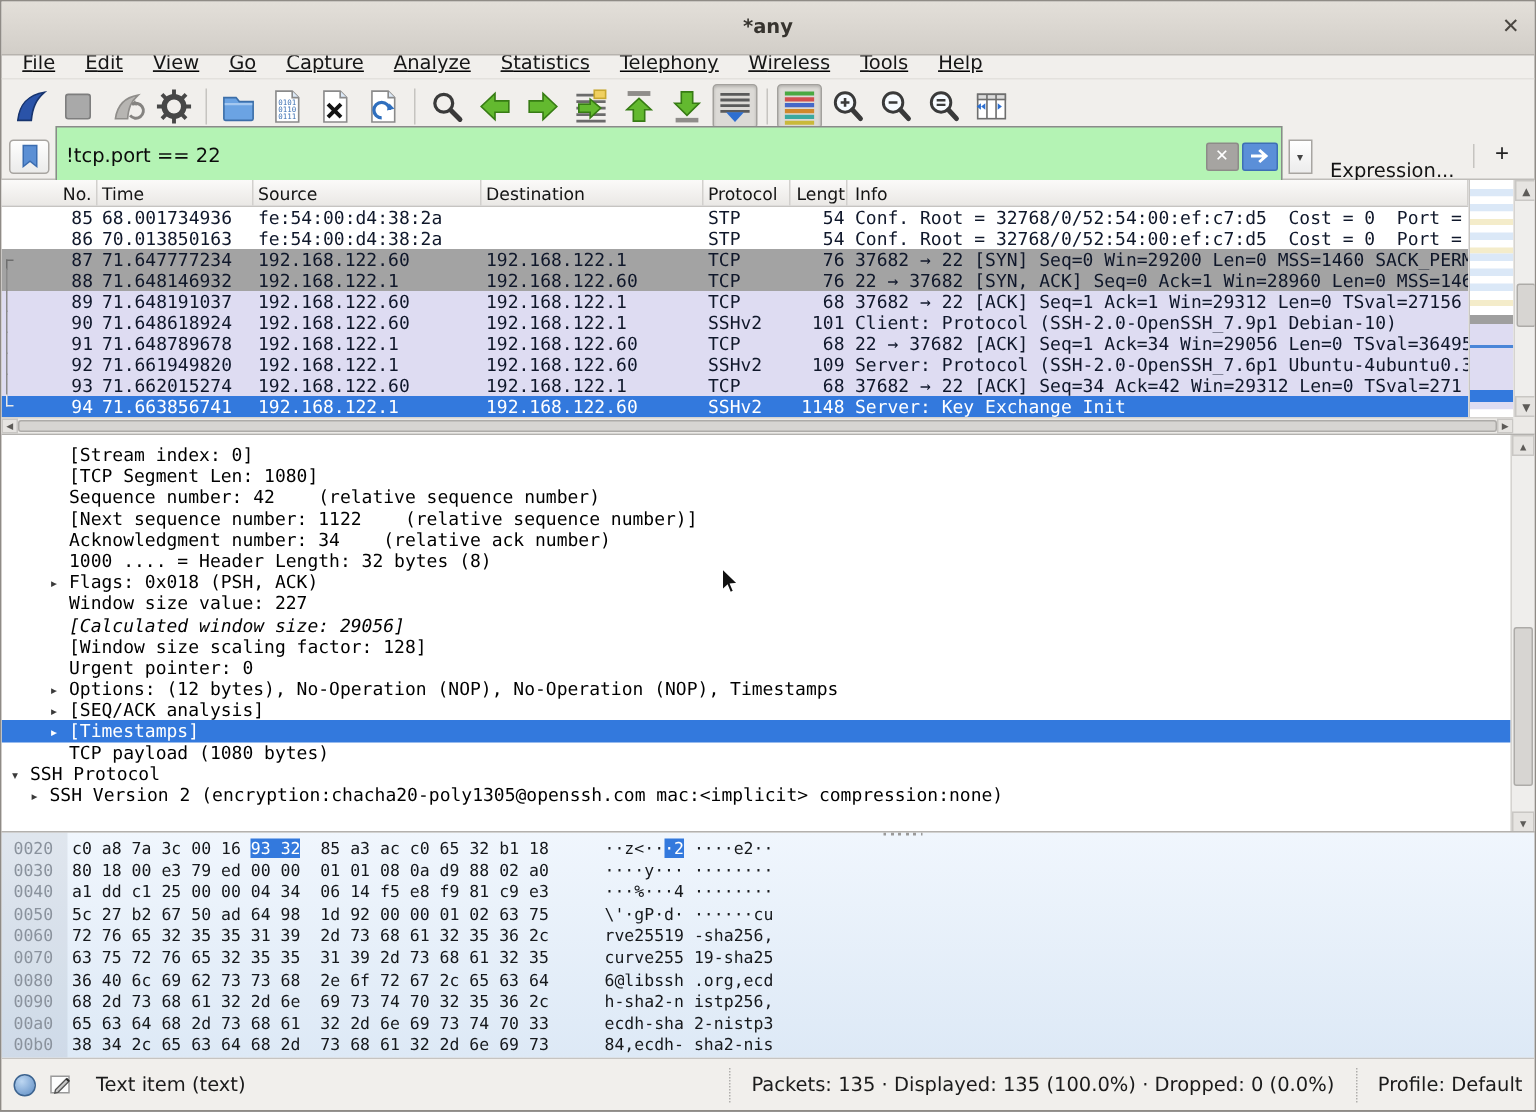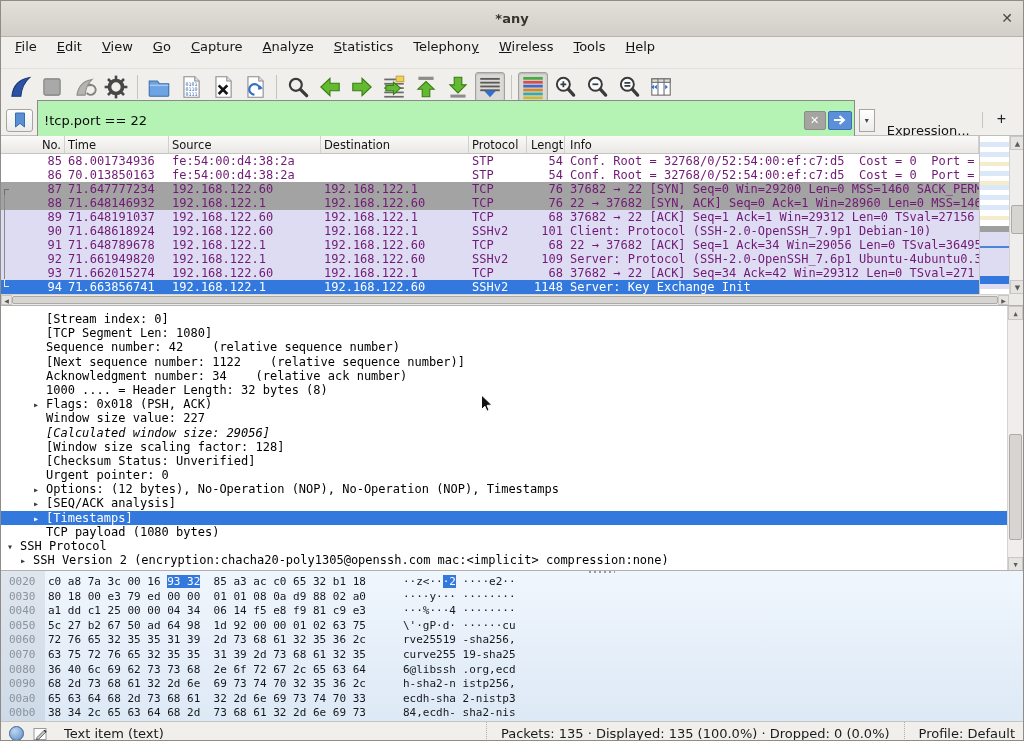--- a/index.html
+++ b/index.html
@@ -4,21 +4,21 @@
 <style>
   html,body{margin:0;padding:0;background:#555;}
   *{box-sizing:border-box;}
   .win{position:relative;width:1024px;height:741px;border:1px solid #8f8b86;background:#f1efec;
        font-family:"DejaVu Sans","Liberation Sans",sans-serif;display:flex;flex-direction:column;overflow:hidden;}
   
   .titlebar{height:36px;background:linear-gradient(#e3dfd9,#d2cec8);border-bottom:1px solid #b7b3ae;position:relative;flex:none;}
   .title{position:absolute;left:0;right:0;top:10px;text-align:center;font-size:13px;font-weight:bold;color:#37342f;}
   .closebtn{position:absolute;right:10px;top:9px;font-size:14px;color:#4a4641;cursor:default;}
   
-  .menubar{height:32px;display:flex;align-items:flex-start;padding-left:4px;flex:none;border-bottom:1px solid #e3e1dd;}
+  .menubar{height:16px;display:flex;align-items:flex-end;padding-left:4px;flex:none;border-bottom:1px solid #e3e1dd;text-decoration:underline;}
   .menu-item{font-size:13px;color:#161616;padding:2px 10px;}
   
   .toolbar{height:36px;display:flex;align-items:center;padding-left:3px;flex:none;}
   .tb{width:30px;height:30px;display:flex;align-items:center;justify-content:center;background:none;border:1px solid transparent;padding:0;margin:0 1px;}
   .tb.pressed{background:#dcdad6;border:1px solid #a3a19d;border-radius:3px;box-shadow:inset 0 1px 2px rgba(0,0,0,.18);}
   .tbsep{width:1px;height:24px;background:#c6c4c0;margin:0 5px;flex:none;}
   
   .filterbar{height:31px;border-bottom:1px solid #bfbdb9;display:flex;align-items:center;padding:0 5px;gap:4px;flex:none;}
   .fb-bookmark{width:27px;height:23px;border:1px solid #a8a5a1;border-radius:3px;background:linear-gradient(#fefefe,#ebebea);display:flex;align-items:center;justify-content:center;padding:0;}
   .fb-field{flex:1;height:41px;background:#b4f3b4;border:1px solid #8a8a8a;display:flex;align-items:center;padding-right:2px;}
@@ -27,21 +27,21 @@
   .fb-apply{width:24px;height:19px;background:#5b8fd8;border:1px solid #3e6fb5;border-radius:2px;display:flex;align-items:center;justify-content:center;padding:0;}
   .fb-caret{width:16px;height:23px;background:linear-gradient(#fff,#ececec);border:1px solid #a8a5a1;font-size:8px;color:#444;padding:0;}
   .fb-expression{font-size:13px;color:#141414;padding:0 8px;margin-top:21px;}
   .fb-sep{width:1px;height:16px;background:#c6c4c0;}
   .fb-add{font-size:16px;color:#222;background:none;border:none;padding:0 12px 2px 10px;}
   
   .plist{height:169px;position:relative;flex:none;background:#fff;}
   .pl-header{height:18px;width:978px;display:flex;background:linear-gradient(#fbfaf9,#eae8e5);border-bottom:1px solid #c6c4c1;font-size:11.5px;color:#141414;}
   .hcell{border-right:1px solid #d2d0cd;padding:2px 0 0 4px;overflow:hidden;white-space:pre;flex:none;}
   .pl-rows{width:978px;height:140px;overflow:hidden;font-family:"DejaVu Sans Mono","Liberation Mono",monospace;font-size:12px;}
-  .prow{height:14px;line-height:14px;display:flex;white-space:pre;position:relative;color:#701a75;}
+  .prow{height:14px;line-height:14px;display:flex;white-space:pre;position:relative;color:#0f172a;}
   .pcell{overflow:hidden;flex:none;}
   .c-no{width:64px;text-align:right;padding-right:3px;}
   .c-time{width:104px;padding-left:3px;}
   .c-src{width:152px;padding-left:3px;}
   .c-dst{width:148px;padding-left:3px;}
   .c-proto{width:58px;padding-left:3px;}
   .c-len{width:38px;text-align:right;padding-right:2px;}
   .c-info{flex:1 1 auto;padding-left:5px;}
   .r-stp{background:#fff;}
   .r-syn{background:#a3a3a3;}
@@ -368,21 +368,20 @@
         <div class="d-line" style="padding-left: 32px;"><span class="d-arrow"> </span><span>[Stream index: 0]</span></div>
         <div class="d-line" style="padding-left: 32px;"><span class="d-arrow"> </span><span>[TCP Segment Len: 1080]</span></div>
         <div class="d-line" style="padding-left: 32px;"><span class="d-arrow"> </span><span>Sequence number: 42    (relative sequence number)</span></div>
         <div class="d-line" style="padding-left: 32px;"><span class="d-arrow"> </span><span>[Next sequence number: 1122    (relative sequence number)]</span></div>
         <div class="d-line" style="padding-left: 32px;"><span class="d-arrow"> </span><span>Acknowledgment number: 34    (relative ack number)</span></div>
         <div class="d-line" style="padding-left: 32px;"><span class="d-arrow"> </span><span>1000 .... = Header Length: 32 bytes (8)</span></div>
         <div class="d-line" style="padding-left: 32px;"><span class="d-arrow">▸</span><span>Flags: 0x018 (PSH, ACK)</span></div>
         <div class="d-line" style="padding-left: 32px;"><span class="d-arrow"> </span><span>Window size value: 227</span></div>
         <div class="d-line" style="padding-left: 32px; font-style: italic;"><span class="d-arrow"> </span><span>[Calculated window size: 29056]</span></div>
         <div class="d-line" style="padding-left: 32px;"><span class="d-arrow"> </span><span>[Window size scaling factor: 128]</span></div>
-        <div class="d-line" style="padding-left: 32px;"><span class="d-arrow"> </span><span>[Checksum Status: Unverified]</span></div>
         <div class="d-line" style="padding-left: 32px;"><span class="d-arrow"> </span><span>Urgent pointer: 0</span></div>
         <div class="d-line" style="padding-left: 32px;"><span class="d-arrow">▸</span><span>Options: (12 bytes), No-Operation (NOP), No-Operation (NOP), Timestamps</span></div>
         <div class="d-line" style="padding-left: 32px;"><span class="d-arrow">▸</span><span>[SEQ/ACK analysis]</span></div>
         <div class="d-line d-sel" style="padding-left: 32px;"><span class="d-arrow">▸</span><span>[Timestamps]</span></div>
         <div class="d-line" style="padding-left: 32px;"><span class="d-arrow"> </span><span>TCP payload (1080 bytes)</span></div>
         <div class="d-line" style="padding-left: 6px;"><span class="d-arrow">▾</span><span>SSH Protocol</span></div>
         <div class="d-line" style="padding-left: 19px;"><span class="d-arrow">▸</span><span>SSH Version 2 (encryption:chacha20-poly1305@openssh.com mac:&lt;implicit&gt; compression:none)</span></div>
       </div>
     <div class="vscroll dt-vscroll">
       <div class="sb-arrow">▲</div>

